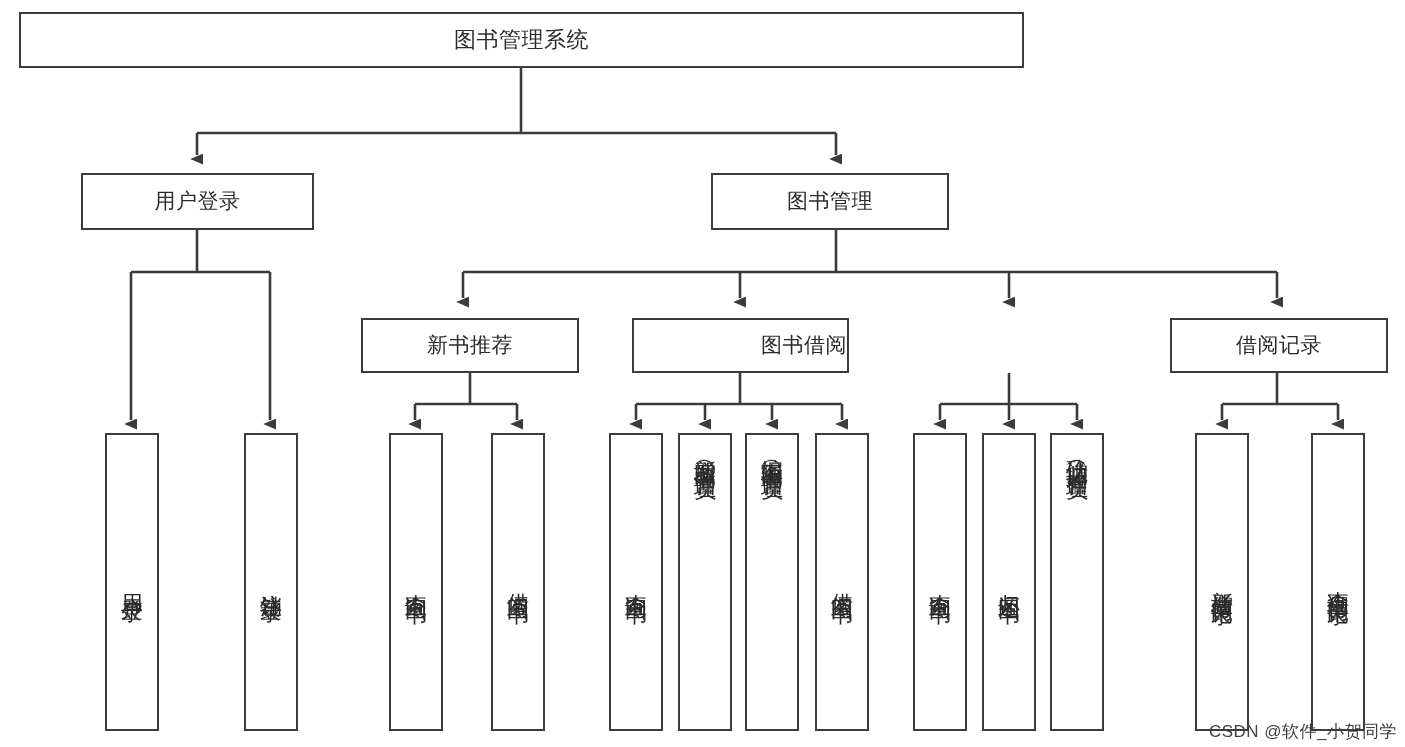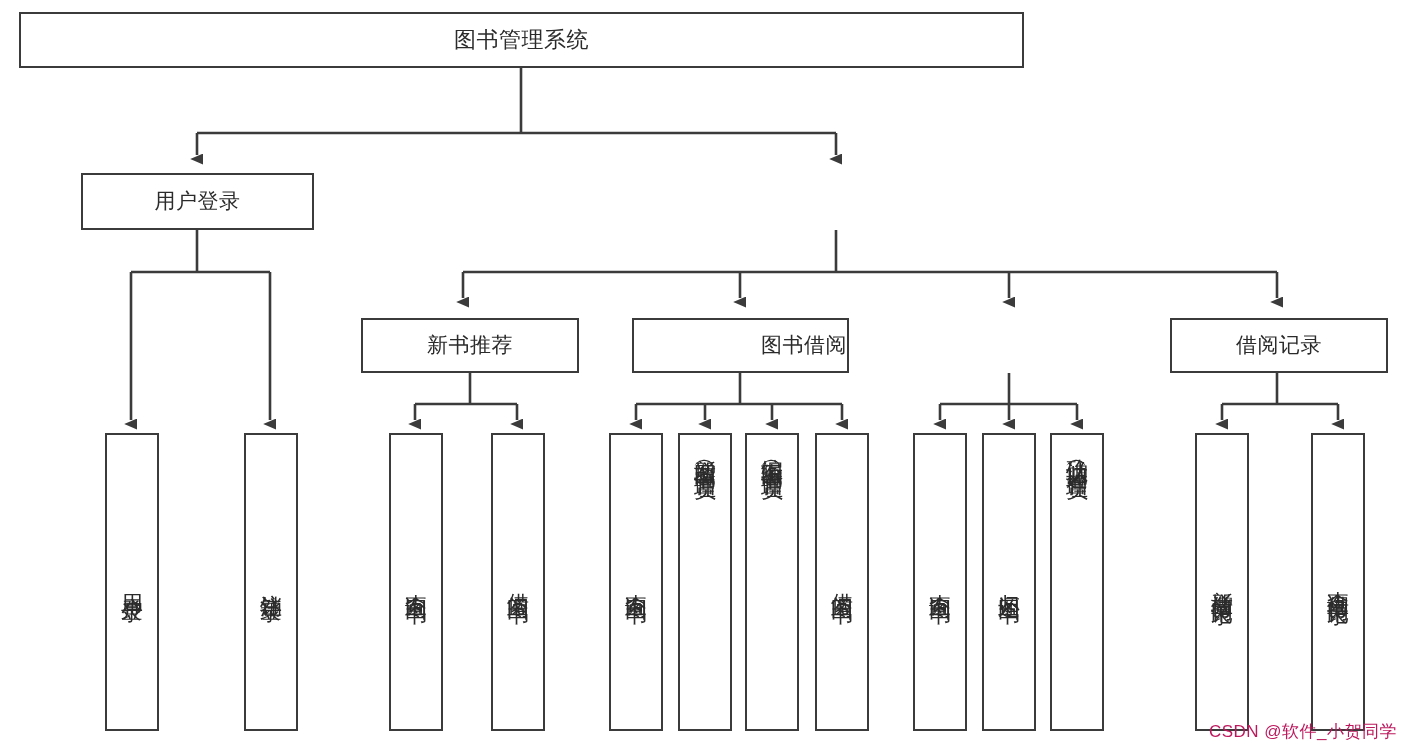--- a/index.html
+++ b/index.html
@@ -66,21 +66,21 @@
   }
   .node.vert.align-top {
     align-items: flex-start;
   }
   
   #watermark {
     position: absolute;
     right: 8px;
     bottom: 4px;
     font-size: 17px;
-    color: #be185d;
+    color: #404040;
     letter-spacing: 0.5px;
     white-space: nowrap;
     pointer-events: none;
   }
 </style>
 </head>
 <body>
 
 <div id="canvas">
 
@@ -134,20 +134,23 @@
     </g>
   </svg>
 
   <div class="node horiz root" style="left:19px; top:12px; width:1005px; height:56px;">
     <span class="node-label">图书管理系统</span>
   </div>
 
   <div class="node horiz" style="left:81px; top:173px; width:233px; height:57px;">
     <span class="node-label">用户登录</span>
   </div>
+  <div class="node horiz" style="left:711px; top:173px; width:238px; height:57px;">
+    <span class="node-label">图书管理</span>
+  </div>
 
   <div class="node horiz" style="left:361px; top:318px; width:218px; height:55px;">
     <span class="node-label">新书推荐</span>
   </div>
   <div class="node horiz" style="left:632px; top:318px; width:217px; height:55px;justify-content:flex-end;">
     <span class="node-label">图书借阅</span>
   </div>
   <div class="node horiz" style="left:1170px; top:318px; width:218px; height:55px;">
     <span class="node-label">借阅记录</span>
   </div>

